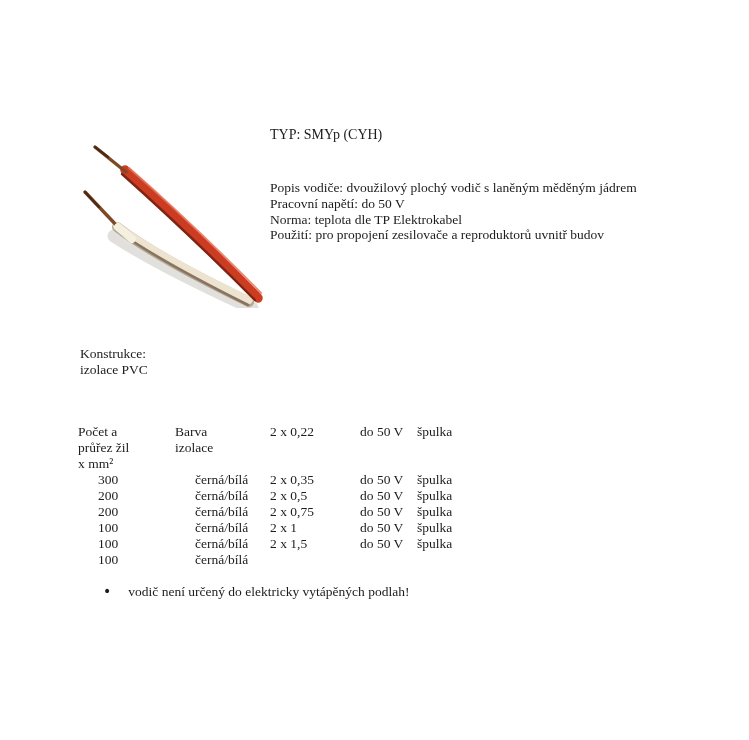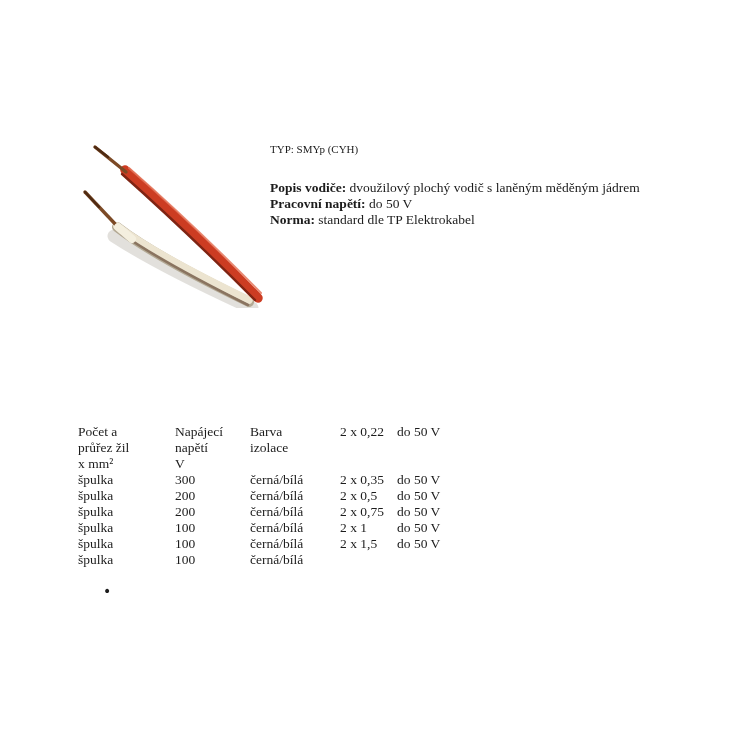--- a/index.html
+++ b/index.html
@@ -10,34 +10,34 @@
     color: #1c1c1c;
     position: relative;
     overflow: hidden;
   }
   .abs { position: absolute; }
 
   
   #cable-figure { left: 56px; top: 130px; width: 215px; height: 178px; }
 
   
-  #title { left: 270px; top: 143px; font-size: 11px; white-space: nowrap; }
+  #title { left: 270px; top: 127px; font-size: 14px; white-space: nowrap; }
   #specs { left: 270px; top: 180px; }
   .spec-line { font-size: 13.5px; line-height: 15.8px; white-space: nowrap; }
-  .spec-line b { font-weight: bold; }
+  .spec-line b { font-weight: normal; }
 
   
   #construction { left: 80px; top: 346px; }
   #construction div { font-size: 13.5px; line-height: 16px; white-space: nowrap; }
 
   
   #spec-table { left: 78px; top: 424px; display: grid; grid-template-columns: 97px 75px 90px 57px 80px; }
   .th { font-size: 13.5px; }
   .th div { line-height: 16px; height: 16px; white-space: nowrap; }
-  .td { font-size: 13.5px; line-height: 16px; height: 16px; white-space: nowrap; }
+  .td { font-size: 13.5px; line-height: 16px; height: 16px; white-space: nowrap; margin-left: 20px; }
 
   
   #note { left: 103px; top: 583px; display: flex; align-items: baseline; }
   #note .bullet { font-size: 14px; font-family: "DejaVu Sans", sans-serif; }
   #note .note-text { font-size: 13.5px; margin-left: 17px; white-space: nowrap; }
 </style>
 </head>
 <body>
 
 <div class="abs" id="cable-figure">
@@ -65,36 +65,34 @@
     <path d="M 39,17 L 70,42" fill="none" stroke="#7c4a26" stroke-width="3.4" stroke-linecap="round"></path>
     <path d="M 39,17 L 52,27" fill="none" stroke="#4e2a12" stroke-width="2.4" stroke-linecap="round"></path>
   </svg>
 </div>
 
 <div class="abs" id="title">TYP: SMYp (CYH)</div>
 
 <div class="abs" id="specs">
   <div class="spec-line"><b>Popis vodiče:</b><span> dvoužilový plochý vodič s laněným měděným jádrem</span></div>
   <div class="spec-line"><b>Pracovní napětí:</b><span> do 50 V</span></div>
-  <div class="spec-line"><b>Norma:</b><span> standard dle TP Elektrokabel</span></div>
+  <div class="spec-line"><b>Norma:</b><span> teplota dle TP Elektrokabel</span></div>
+  <div class="spec-line"><b>Použití:</b><span> pro propojení zesilovače a reproduktorů uvnitř budov</span></div>
 </div>
 
 <div class="abs" id="construction">
+  <div>Konstrukce:</div>
+  <div>izolace PVC</div>
 </div>
 
 <div class="abs" id="spec-table">
   <div class="th">
     <div>Počet a</div>
     <div>průřez žil</div>
     <div> x mm²</div>
-  </div>
-  <div class="th">
-    <div>Napájecí</div>
-    <div>napětí</div>
-    <div>V</div>
   </div>
   <div class="th">
     <div>Barva</div>
     <div>izolace</div>
     <div></div>
   </div>
 
   <div class="td">2 x 0,22</div>
   <div class="td">do 50 V</div>
   <div class="td">špulka</div>
@@ -127,13 +125,14 @@
 
   <div class="td">2 x 1,5</div>
   <div class="td">do 50 V</div>
   <div class="td">špulka</div>
   <div class="td">100</div>
   <div class="td">černá/bílá</div>
 </div>
 
 <div class="abs" id="note">
   <span class="bullet">•</span>
+  <span class="note-text">vodič není určený do elektricky vytápěných podlah!</span>
 </div>
 
 </body></html>

